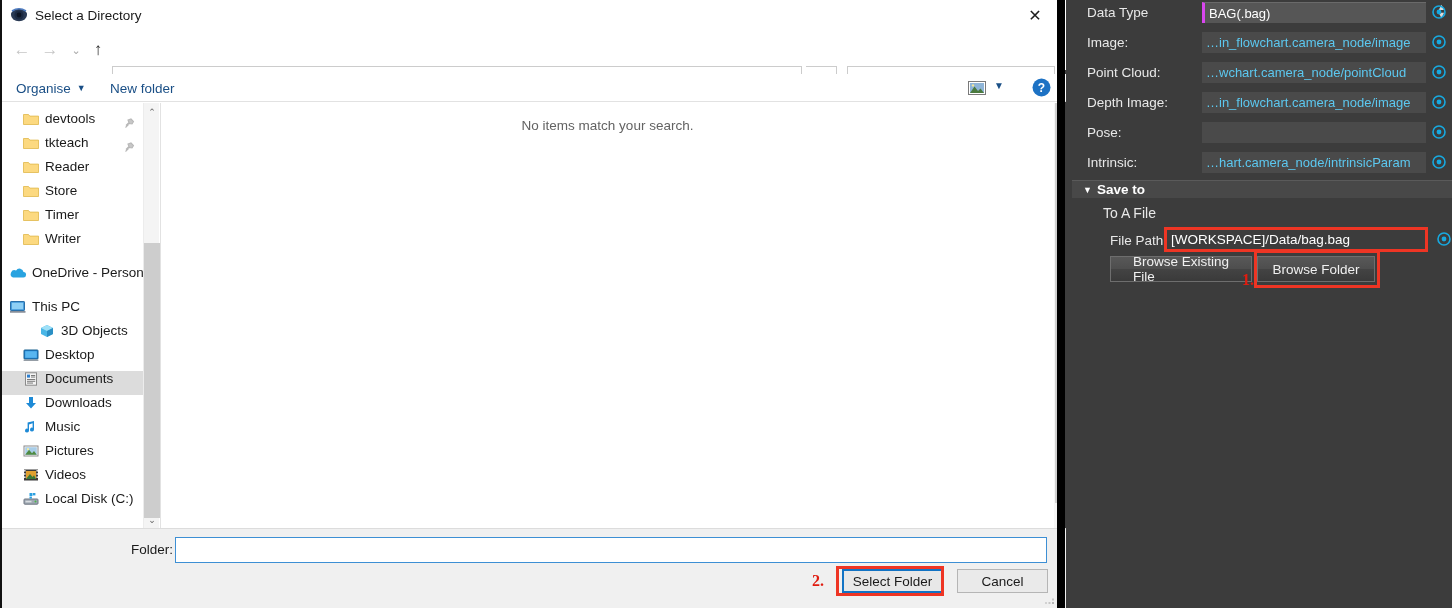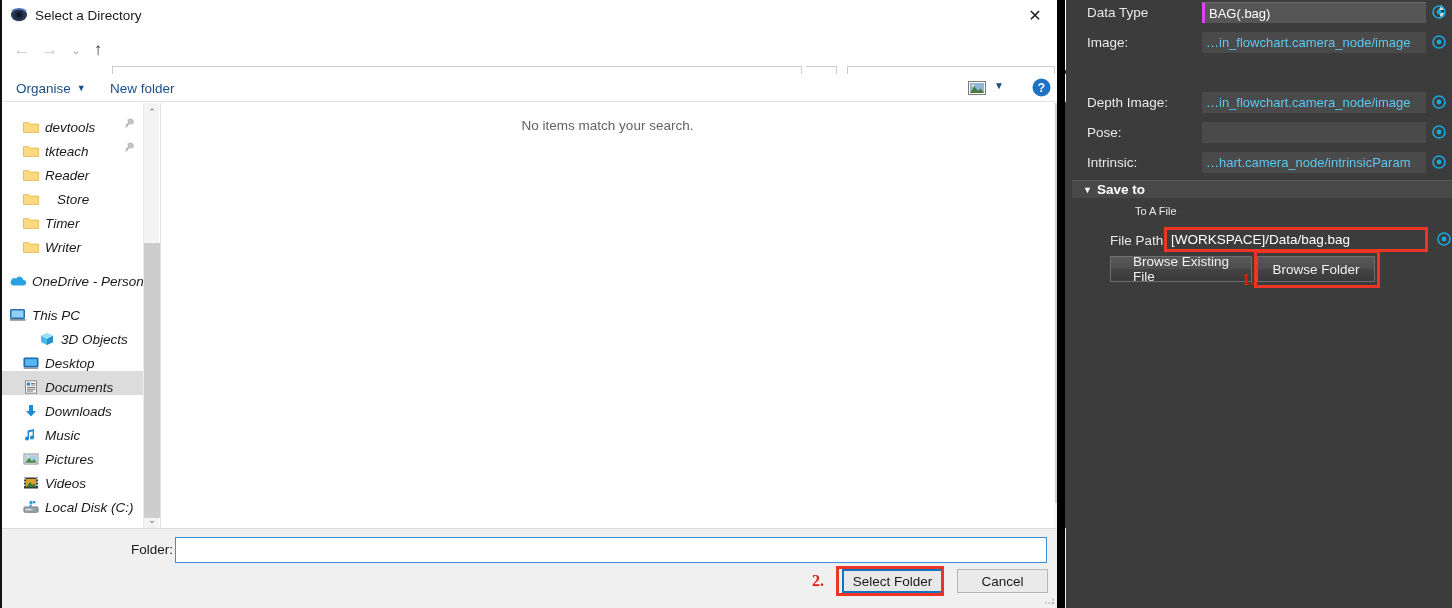--- a/index.html
+++ b/index.html
@@ -52,21 +52,21 @@
 
   
   #save-to-header {
     position:absolute; left:1072px; top:180px; width:380px; height:18px;
     background:#484848; color:#ffffff; font-size:13.5px; font-weight:bold;
     display:flex; align-items:center; padding-left:11px;
     border-top:1px solid #5a5a5a;
   }
   #save-to-caret { font-size:9px; margin-right:5px; color:#ffffff; }
   #to-a-file-label {
-    position:absolute; left:1135px; top:205px; color:#e8e8e8; font-size:11px;
+    position:absolute; left:1103px; top:205px; color:#e8e8e8; font-size:14px;
   }
   #file-path-label {
     position:absolute; left:1110px; top:233px; color:#e8e8e8; font-size:13.5px;
   }
   #file-path-input {
     position:absolute; left:1167px; top:230px; width:258px; height:20px;
     background:#3c3c3c; color:#ffffff; font-size:13.5px;
     border:none; padding-left:4px; line-height:20px;
     white-space:nowrap; overflow:hidden;
   }
@@ -191,22 +191,22 @@
 
   
   #dialog-body {
     position:absolute; left:0; top:103px; width:1064px; height:425px;
   }
   #nav-pane {
     position:absolute; left:0; top:0; width:141px; height:425px;
     background:#ffffff; overflow:hidden;
   }
   .tree-item {
-    position:relative; height:24px; display:flex; align-items:flex-end;
-    font-size:13.5px; color:#1a1a1a; white-space:nowrap; cursor:pointer;font-style:italic;
+    position:relative; height:24px; display:flex; align-items:flex-start;
+    font-size:13.5px; color:#1a1a1a; white-space:nowrap; cursor:pointer;
   }
   .tree-item.selected { background:#dcdcdc; }
   .tree-icon {
     width:18px; height:16px; margin-right:5px; flex:none;
     display:flex; align-items:center; justify-content:center;
   }
   .pin-icon {
     position:absolute; right:8px; top:6px; width:11px; height:11px; opacity:.55;
   }
   .tree-gap { height:10px; }
@@ -297,20 +297,30 @@
     <span class="prop-label">Image:</span>
     <span class="prop-field">…in_flowchart.camera_node/image</span>
     <span class="port-dot">
       <svg width="14" height="14" viewBox="0 0 14 14">
           <circle cx="7" cy="7" r="6" fill="none" stroke="#17a9e0" stroke-width="1.6"></circle>
           <circle cx="7" cy="7" r="2.4" fill="#17a9e0"></circle>
         </svg>
     </span>
   </div>
 
+  <div class="prop-row" style="top:61px;">
+    <span class="prop-label">Point Cloud:</span>
+    <span class="prop-field">…wchart.camera_node/pointCloud</span>
+    <span class="port-dot">
+      <svg width="14" height="14" viewBox="0 0 14 14">
+          <circle cx="7" cy="7" r="6" fill="none" stroke="#17a9e0" stroke-width="1.6"></circle>
+          <circle cx="7" cy="7" r="2.4" fill="#17a9e0"></circle>
+        </svg>
+    </span>
+  </div>
 
   <div class="prop-row" style="top:91px;">
     <span class="prop-label">Depth Image:</span>
     <span class="prop-field">…in_flowchart.camera_node/image</span>
     <span class="port-dot">
       <svg width="14" height="14" viewBox="0 0 14 14">
           <circle cx="7" cy="7" r="6" fill="none" stroke="#17a9e0" stroke-width="1.6"></circle>
           <circle cx="7" cy="7" r="2.4" fill="#17a9e0"></circle>
         </svg>
     </span>
@@ -465,21 +475,21 @@
 
       <div class="tree-item" style="padding-left:20px;">
         <span class="tree-icon">
           <svg width="16" height="14" viewBox="0 0 16 14">
               <path d="M0.5 2.5h5l1.3 1.6H15.5v8.4H0.5z" fill="#fcd980" stroke="#e0b84a" stroke-width="0.8"></path>
             </svg>
         </span>
         <span>Reader</span>
       </div>
 
-      <div class="tree-item" style="padding-left:20px;gap:12px;">
+      <div class="tree-item" style="padding-left:20px;">
         <span class="tree-icon">
           <svg width="16" height="14" viewBox="0 0 16 14">
               <path d="M0.5 2.5h5l1.3 1.6H15.5v8.4H0.5z" fill="#fcd980" stroke="#e0b84a" stroke-width="0.8"></path>
             </svg>
         </span>
         <span>Store</span>
       </div>
 
       <div class="tree-item" style="padding-left:20px;">
         <span class="tree-icon">

